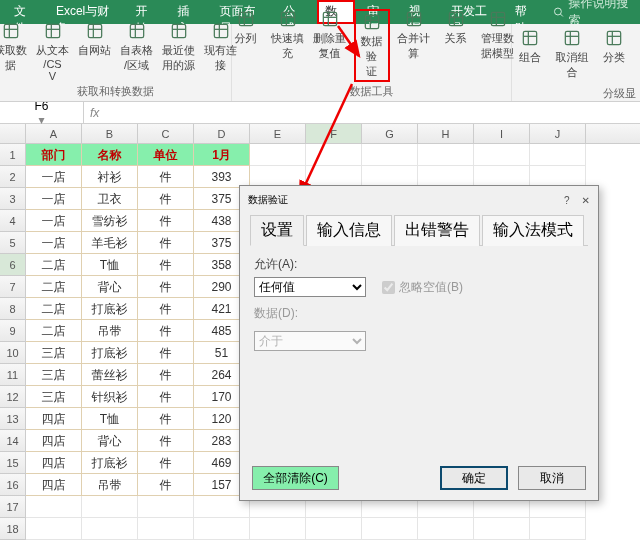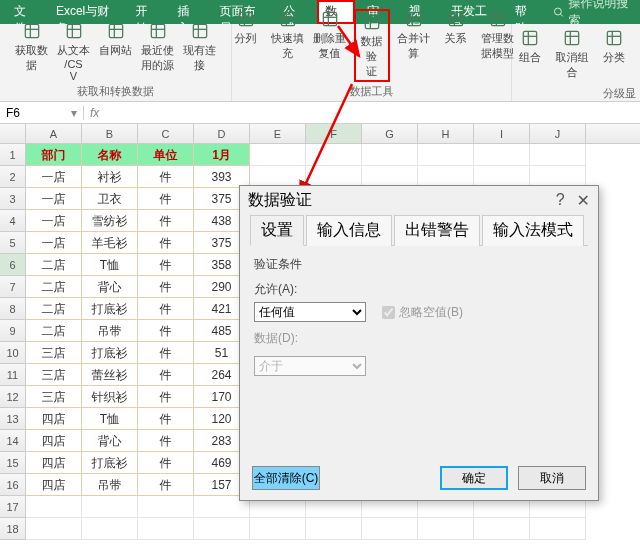--- a/index.html
+++ b/index.html
@@ -9,49 +9,49 @@
   .menubar .tab.active { background: #fff; color: #333; border: 2px solid #e00; padding:1px 6px; }
   .menubar .search { margin-left: 4px; display:flex; align-items:center; gap:4px; color:#cfe9d9;}
   .ribbon { background: #f3f3f3; height: 78px; border-bottom: 1px solid #d0d0d0; display: flex; position: relative;}
   .rgroup { display:flex; flex-direction:column; align-items:center; justify-content:flex-end; border-right:1px solid #e0e0e0; padding: 4px 6px 2px; height:100%; }
   .rgroup .icons { display:flex; gap:6px; align-items:flex-start; flex:1; }
   .ricon { display:flex; flex-direction:column; align-items:center; width:36px; color:#444; font-size:11px; text-align:center; gap:2px; cursor:pointer;}
   .ricon svg { width:20px; height:20px; }
   .ricon.highlight { border:2px solid #e00; padding:1px; }
   .rgroup .glabel { font-size:11px; color:#666; padding-top:2px;}
   .namebox { height:22px; border-bottom:1px solid #d0d0d0; display:flex; align-items:center; }
-  .namebox .nb { width:84px; border-right:1px solid #d0d0d0; padding:0 6px; font-size:12px; display:flex; align-items:center; justify-content:space-between;}
+  .namebox .nb { width:84px; border-right:1px solid #d0d0d0; padding:0 14px; font-size:12px; display:flex; align-items:center; justify-content:space-between;flex-direction:column;}
   .namebox .fx { padding:0 6px; color:#888; }
   .sheet { position:relative; }
   .colhdr { display:flex; height:20px; background:linear-gradient(#f7f7f7,#eaeaea); border-bottom:1px solid #ccc; }
   .colhdr .rowhdr { width:26px; border-right:1px solid #ccc; }
   .colhdr .ch { width:56px; border-right:1px solid #ccc; text-align:center; font-size:11px; color:#555; line-height:20px;}
   .colhdr .ch.sel { background:#d8e8d8; }
   .row { display:flex; height:22px; }
   .row .rh { width:26px; background:linear-gradient(#f7f7f7,#eaeaea); border-right:1px solid #ccc; border-bottom:1px solid #ccc; text-align:center; font-size:11px; color:#555; line-height:22px;}
   .row .cell { width:56px; border-right:1px solid #e0d0b0; border-bottom:1px solid #e0d0b0; text-align:center; font-size:12px; line-height:22px; color:#333;}
   .row .cell.head { color:#c00000; font-weight:bold; background:#86efac; }
   .row .cell.empty { border-right:1px solid #e5e5e5; border-bottom:1px solid #e5e5e5; background:#fff;}
   .row.sel .rh { background:#d8e8d8; }
   .arrow { position:absolute; pointer-events:none; }
   .dialog { position:absolute; left:239px; top:185px; width:360px; height:316px; background:#f0f0f0; border:1px solid #888; box-shadow:3px 3px 8px rgba(0,0,0,0.25); }
-  .dialog .titlebar { height:28px; display:flex; align-items:center; justify-content:space-between; padding:0 8px; font-size:16px;text-align:right;}
+  .dialog .titlebar { height:28px; display:flex; align-items:center; justify-content:space-between; padding:0 8px; font-size:10px;text-align:right;}
   .dialog .titlebar .tbtns { display:flex; gap:12px; color:#555; }
   .dialog .tabs { display:flex; border-bottom:1px solid #ccc; margin:0 10px; gap:2px;}
   .dialog .dtab { padding:4px 10px; font-size:16px; border:1px solid #ccc; border-bottom:none; background:#f7f7f7; cursor:pointer; position:relative; top:1px;}
   .dialog .dtab.active { background:#f0f0f0; border-bottom:1px solid #f0f0f0;}
   .dialog .body { padding:10px 14px; font-size:12px; color:#444; }
   .dialog .body .sec { margin-bottom:8px;}
   .dialog select { width:112px; height:20px; font-size:12px; border:1px solid #888; background:#fff;}
   .dialog .chk { display:inline-flex; align-items:center; gap:4px; color:#999;}
   .dialog .chk input { accent-color:#2a8a57;}
   .dialog .btns { position:absolute; bottom:10px; right:12px; display:flex; gap:10px;}
   .dialog .btns button { width:68px; height:24px; font-size:12px; border:1px solid #888; background:#e9e9e9; cursor:pointer;}
-  .dialog .btns button.primary { border:2px solid #0ea5e9; }
-  .dialog .clearall { position:absolute; bottom:10px; left:12px; width:68px; height:24px; font-size:12px; border:1px solid #888; background:#7dd3fc; cursor:pointer;}
+  .dialog .btns button.primary { border:2px solid #0c4a6e; }
+  .dialog .clearall { position:absolute; bottom:10px; left:12px; width:87px; height:24px; font-size:12px; border:1px solid #888; background:#86efac; cursor:pointer;}
   .rightlabel { position:absolute; right:4px; top:86px; font-size:11px; color:#666;}
 </style>
 </head>
 <body>
 
 <div class="menubar" id="menubar">
     <span class="tab">文件</span>
     <span class="tab">Excel与财务</span>
     <span class="tab">开始</span>
     <span class="tab">插入</span>
@@ -97,20 +97,28 @@
             <line x1="10" y1="4" x2="10" y2="20"></line>
           </svg>
           <span>自网站</span>
         </div>
         <div class="ricon">
           <svg viewBox="0 0 24 24" fill="none" stroke="#4a7a5a" stroke-width="1.5">
             <rect x="4" y="4" width="16" height="16" rx="2"></rect>
             <line x1="4" y1="10" x2="20" y2="10"></line>
             <line x1="10" y1="4" x2="10" y2="20"></line>
           </svg>
+          <span>自表格<br>/区域</span>
+        </div>
+        <div class="ricon">
+          <svg viewBox="0 0 24 24" fill="none" stroke="#4a7a5a" stroke-width="1.5">
+            <rect x="4" y="4" width="16" height="16" rx="2"></rect>
+            <line x1="4" y1="10" x2="20" y2="10"></line>
+            <line x1="10" y1="4" x2="10" y2="20"></line>
+          </svg>
           <span>最近使<br>用的源</span>
         </div>
         <div class="ricon">
           <svg viewBox="0 0 24 24" fill="none" stroke="#4a7a5a" stroke-width="1.5">
             <rect x="4" y="4" width="16" height="16" rx="2"></rect>
             <line x1="4" y1="10" x2="20" y2="10"></line>
             <line x1="10" y1="4" x2="10" y2="20"></line>
           </svg>
           <span>现有连<br>接</span>
         </div>
@@ -488,21 +496,20 @@
       <span>✕</span>
     </span>
   </div>
   <div class="tabs" id="dtabs">
       <span class="dtab active">设置</span>
       <span class="dtab">输入信息</span>
       <span class="dtab">出错警告</span>
       <span class="dtab">输入法模式</span>
     </div>
   <div class="body">
-    <div class="sec">验证条件</div>
     <div class="sec">
       <div>允许(A):</div>
       <div style="display:flex; align-items:center; gap:16px; margin-top:4px;">
         <select><option>任何值</option></select>
         <label class="chk">
             <input type="checkbox" checked="" disabled="" style="">
             <span>忽略空值(B)</span>
           </label>
       </div>
     </div>

